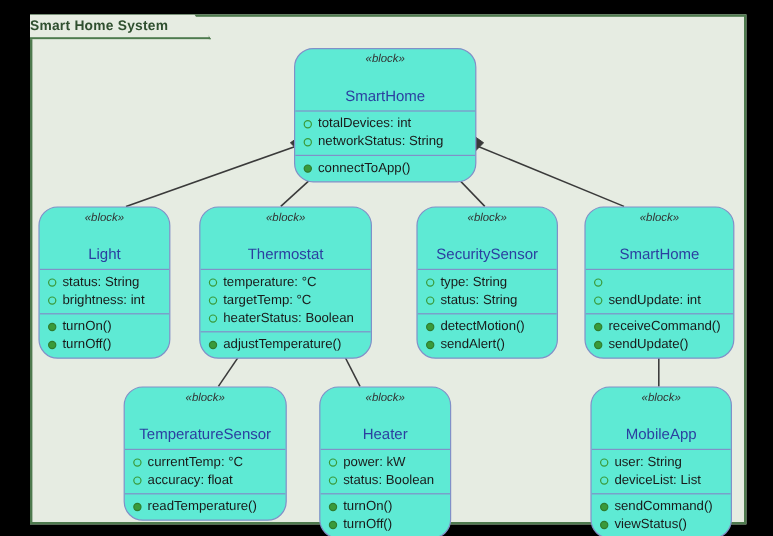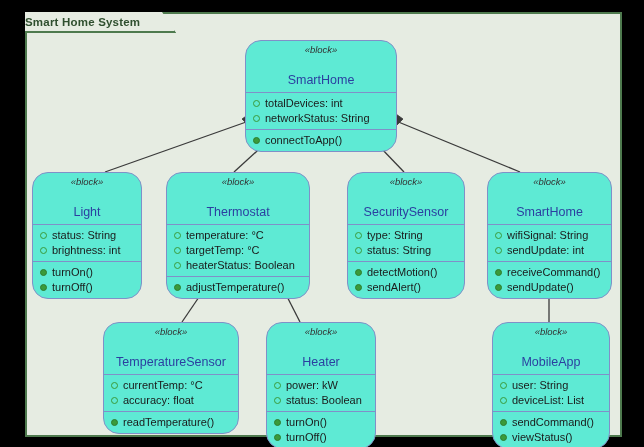--- a/index.html
+++ b/index.html
@@ -253,21 +253,20 @@
 
   <div class="block" style="left:487px; top:172px; width:125px;">
     <div class="blk-head">
       <span class="stereo">«block»</span>
       <span class="blk-name">SmartHome</span>
     </div>
     <div class="blk-sep"></div>
     <div class="blk-sec">
       <div class="feat">
           <span class="dot attr"></span>
-          <span>wifiSignal: String</span>
         </div>
       <div class="feat">
           <span class="dot attr"></span>
           <span>sendUpdate: int</span>
         </div>
     </div>
     <div class="blk-sep"></div>
     <div class="blk-sec">
       <div class="feat">
           <span class="dot oper"></span>

